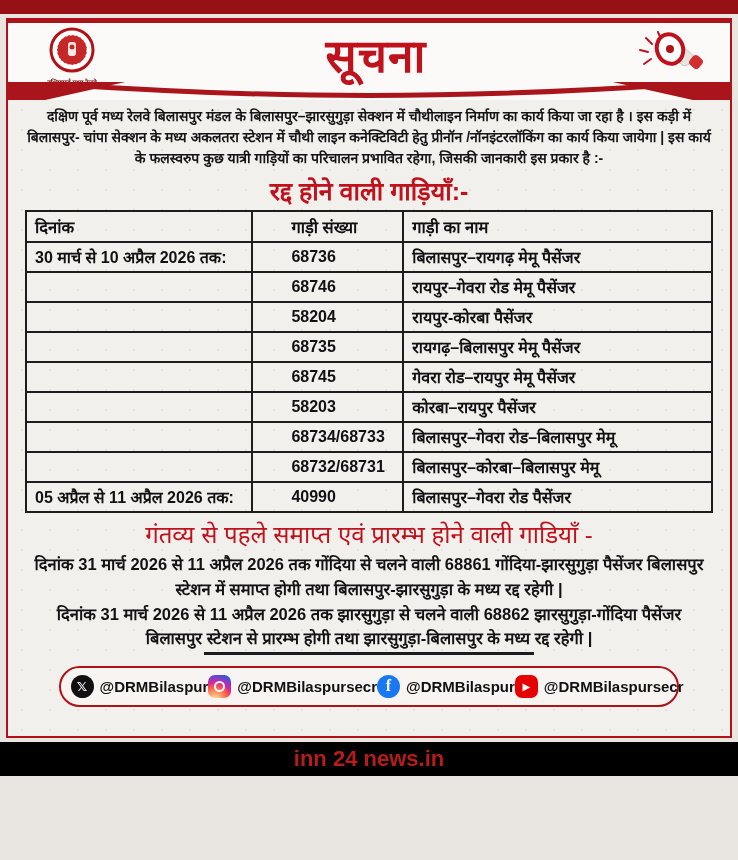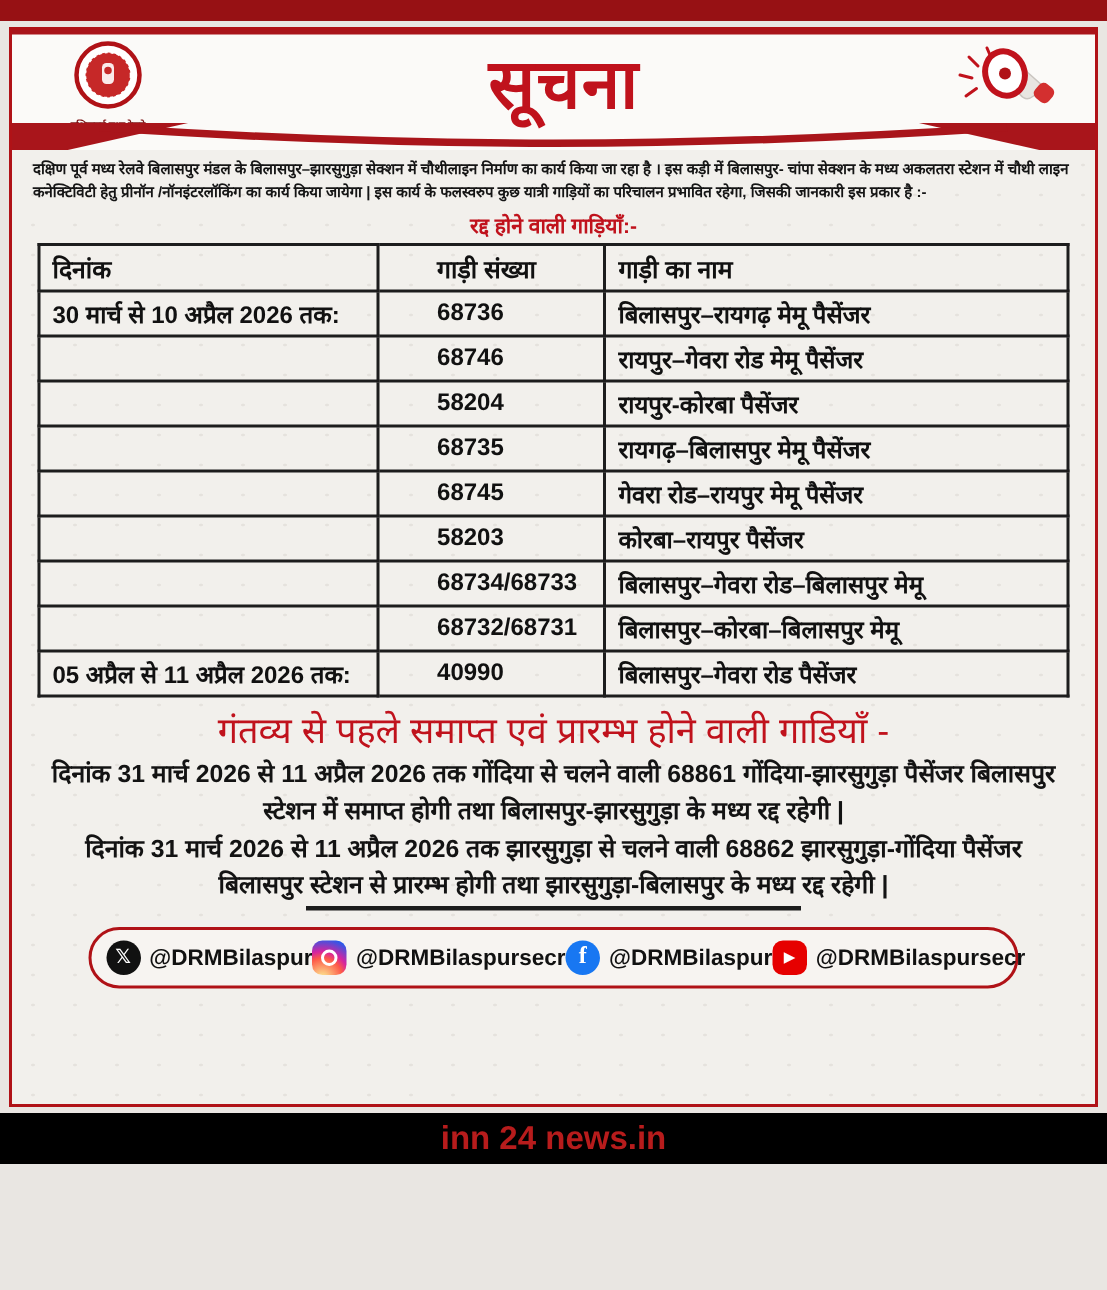--- a/index.html
+++ b/index.html
@@ -14,23 +14,23 @@
     display:flex; flex-direction:column;
   }
   
   .banner { position:relative; border-top:3px solid #a9151b; background:#fbfaf8; height:80px; flex:none; }
   .banner-row { display:flex; align-items:center; justify-content:space-between; height:62px; padding:0 18px; }
   .emblem-wrap { width:92px; text-align:center; margin-top:6px; }
   .emblem-caption { font-size:7px; color:#7a1012; font-weight:bold; margin-top:1px; }
   .main-title { color:#c0121c; font-size:46px; font-weight:bold; letter-spacing:1px; line-height:1; margin-top:4px; }
   .curve-svg { position:absolute; left:0; bottom:0; width:100%; height:18px; display:block; }
   
-  .intro { padding:6px 14px 2px 14px; text-align:left; font-size:10px; font-weight:bold;
+  .intro { padding:6px 14px 2px 14px; text-align:center; font-size:14px; font-weight:bold;
     color:#151515; line-height:1.5; flex:none; }
-  .section-title { text-align:center; color:#c0121c; font-size:14px; font-weight:bold; margin:2px 0 3px 0; flex:none; }
+  .section-title { text-align:center; color:#c0121c; font-size:25px; font-weight:bold; margin:2px 0 3px 0; flex:none; }
   .section-title2 { text-align:center; color:#c0121c; font-size:24px; font-weight:normal; margin:4px 0 2px 0; flex:none; }
   
   table { width:calc(100% - 34px); margin:0 auto; border-collapse:collapse; flex:none; }
   th,td { border:2px solid #1d1d1d; font-size:16px; font-weight:bold; color:#111;
     padding:3px 8px; height:28px; text-align:left; }
   th { font-size:16.5px; }
   .col-date { width:33%; }
   .col-num  { width:22%; }
   .col-name { width:45%; }
   td.num, th.num { padding-left:38px; }

